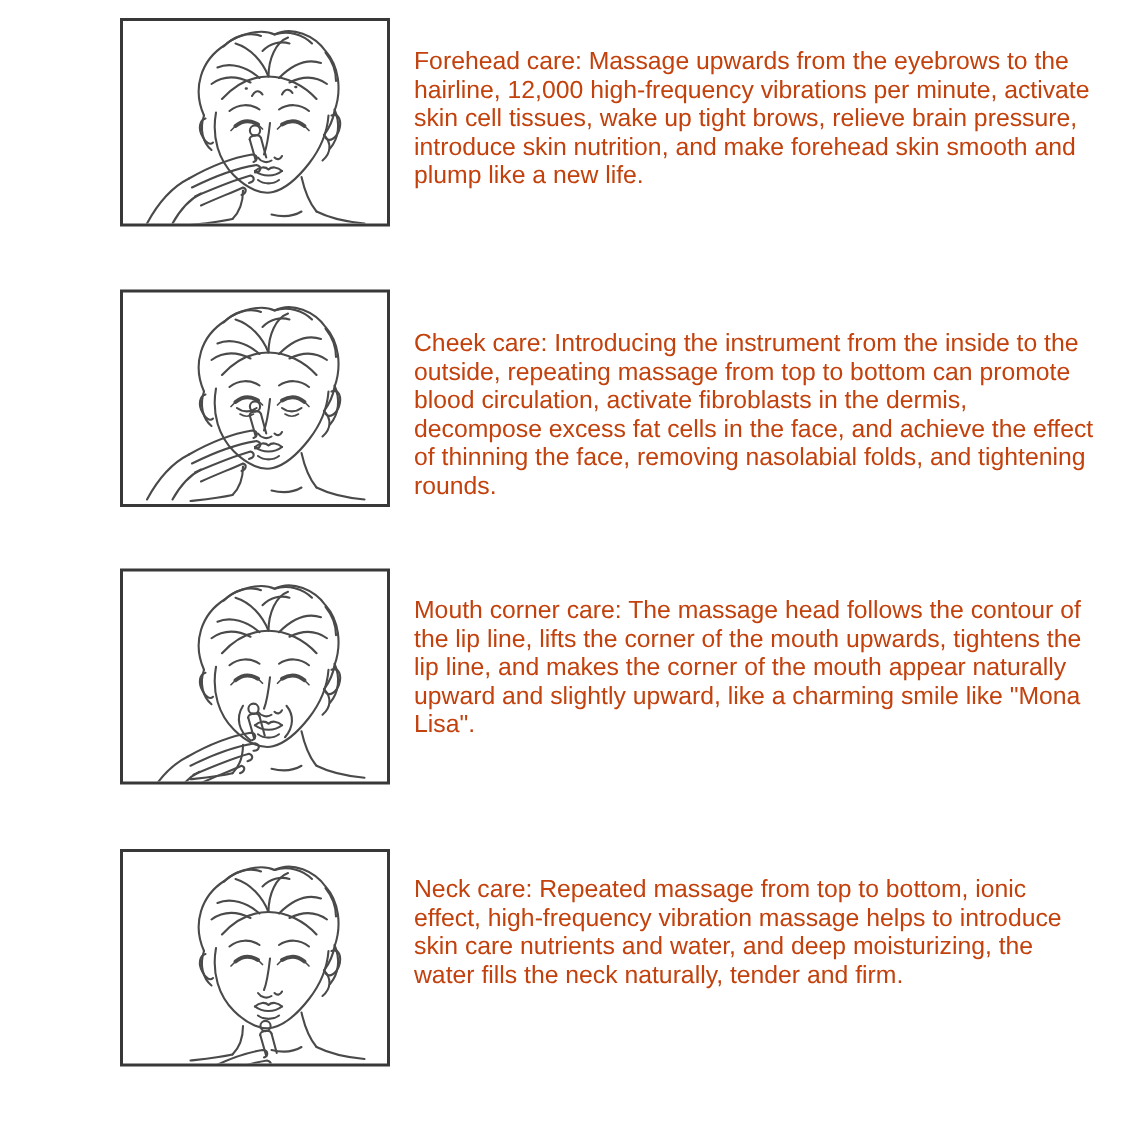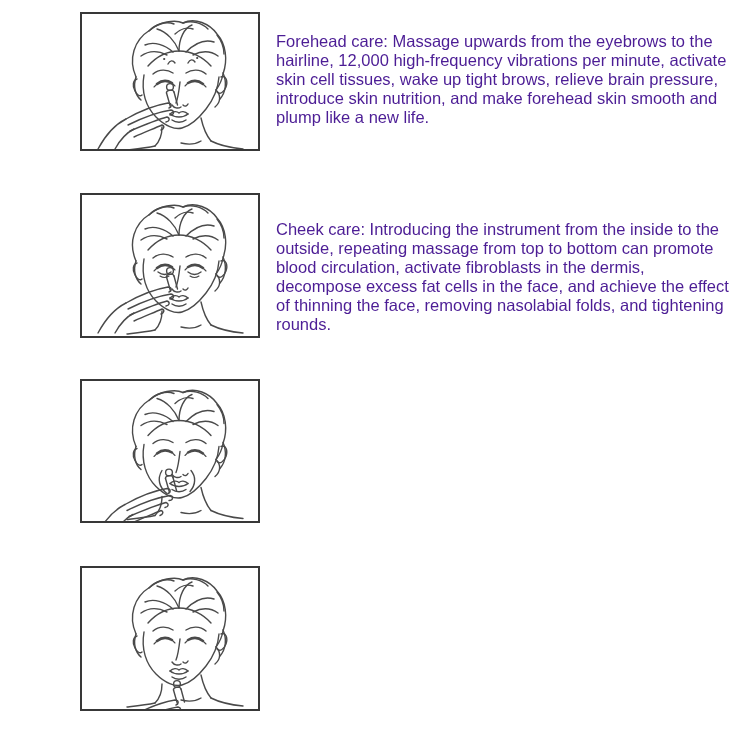--- a/index.html
+++ b/index.html
@@ -22,21 +22,21 @@
     border: 2px solid #383838;
     background: #ffffff;
     box-sizing: content-box;
   }
   .frame svg { display: block; width: 176px; height: 100%; }
   .caption {
     position: absolute;
     left: 276px;
     width: 455px;
     margin: 0;
-    color: #4c1d95;
+    color: #c2410c;
     font-size: 16.5px;
     line-height: 19px;
     letter-spacing: 0px;
   }
   .f1 { top: 12px;  height: 135px; }
   .f2 { top: 193px; height: 141px; }
   .f3 { top: 379px; height: 140px; }
   .f4 { top: 566px; height: 141px; }
   .c1 { top: 32px; }
   .c2 { top: 220px; }
@@ -149,21 +149,23 @@
   </div>
   <p class="caption c2">Cheek care: Introducing the instrument from the inside to the outside, repeating massage from top to bottom can promote blood circulation, activate fibroblasts in the dermis, decompose excess fat cells in the face, and achieve the effect of thinning the face, removing nasolabial folds, and tightening rounds.</p>
 
   <div class="frame f3">
     <svg viewBox="0 0 176 135">
       <use href="#face-base" xlink:href="#face-base"></use>
       <use href="#smile-arcs" xlink:href="#smile-arcs"></use>
       <use href="#hand-device" xlink:href="#hand-device" transform="translate(-1,16)"></use>
     </svg>
   </div>
+  <p class="caption c3">Mouth corner care: The massage head follows the contour of the lip line, lifts the corner of the mouth upwards, tightens the lip line, and makes the corner of the mouth appear naturally upward and slightly upward, like a charming smile like "Mona Lisa".</p>
 
   <div class="frame f4">
     <svg viewBox="0 0 176 135">
       <use href="#face-base" xlink:href="#face-base"></use>
       <use href="#hand-device" xlink:href="#hand-device" transform="translate(7,40)"></use>
     </svg>
   </div>
+  <p class="caption c4">Neck care: Repeated massage from top to bottom, ionic effect, high-frequency vibration massage helps to introduce skin care nutrients and water, and deep moisturizing, the water fills the neck naturally, tender and firm.</p>
 
 </div>
 
 </body></html>

